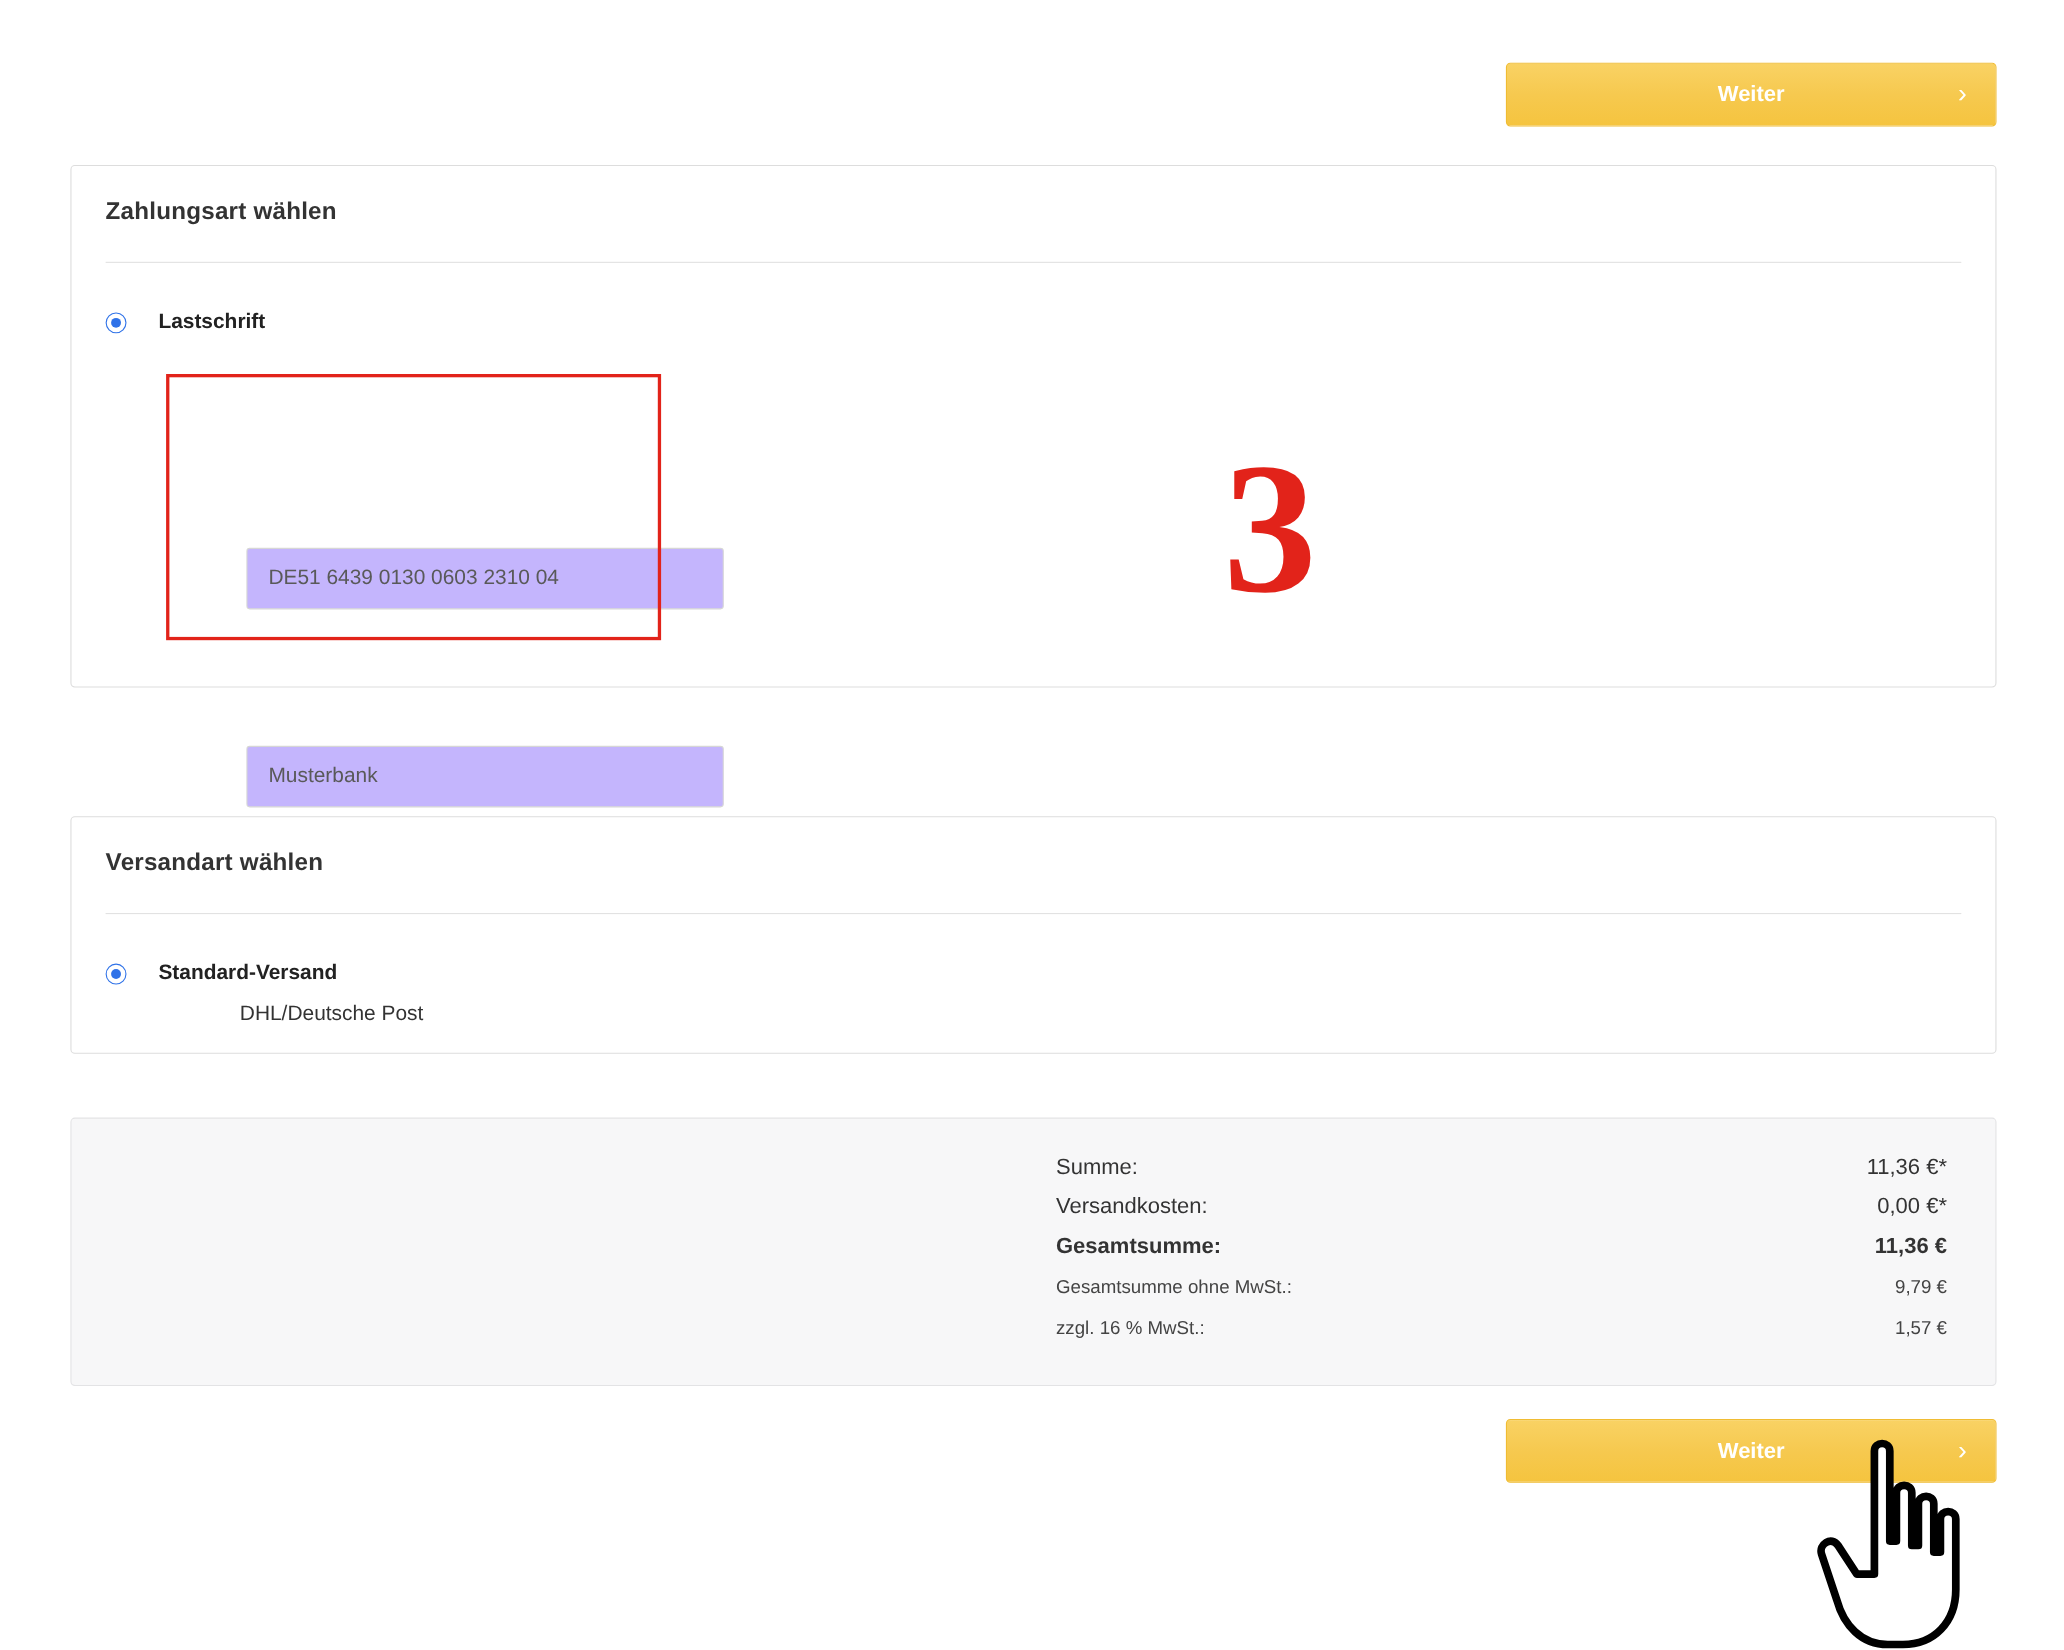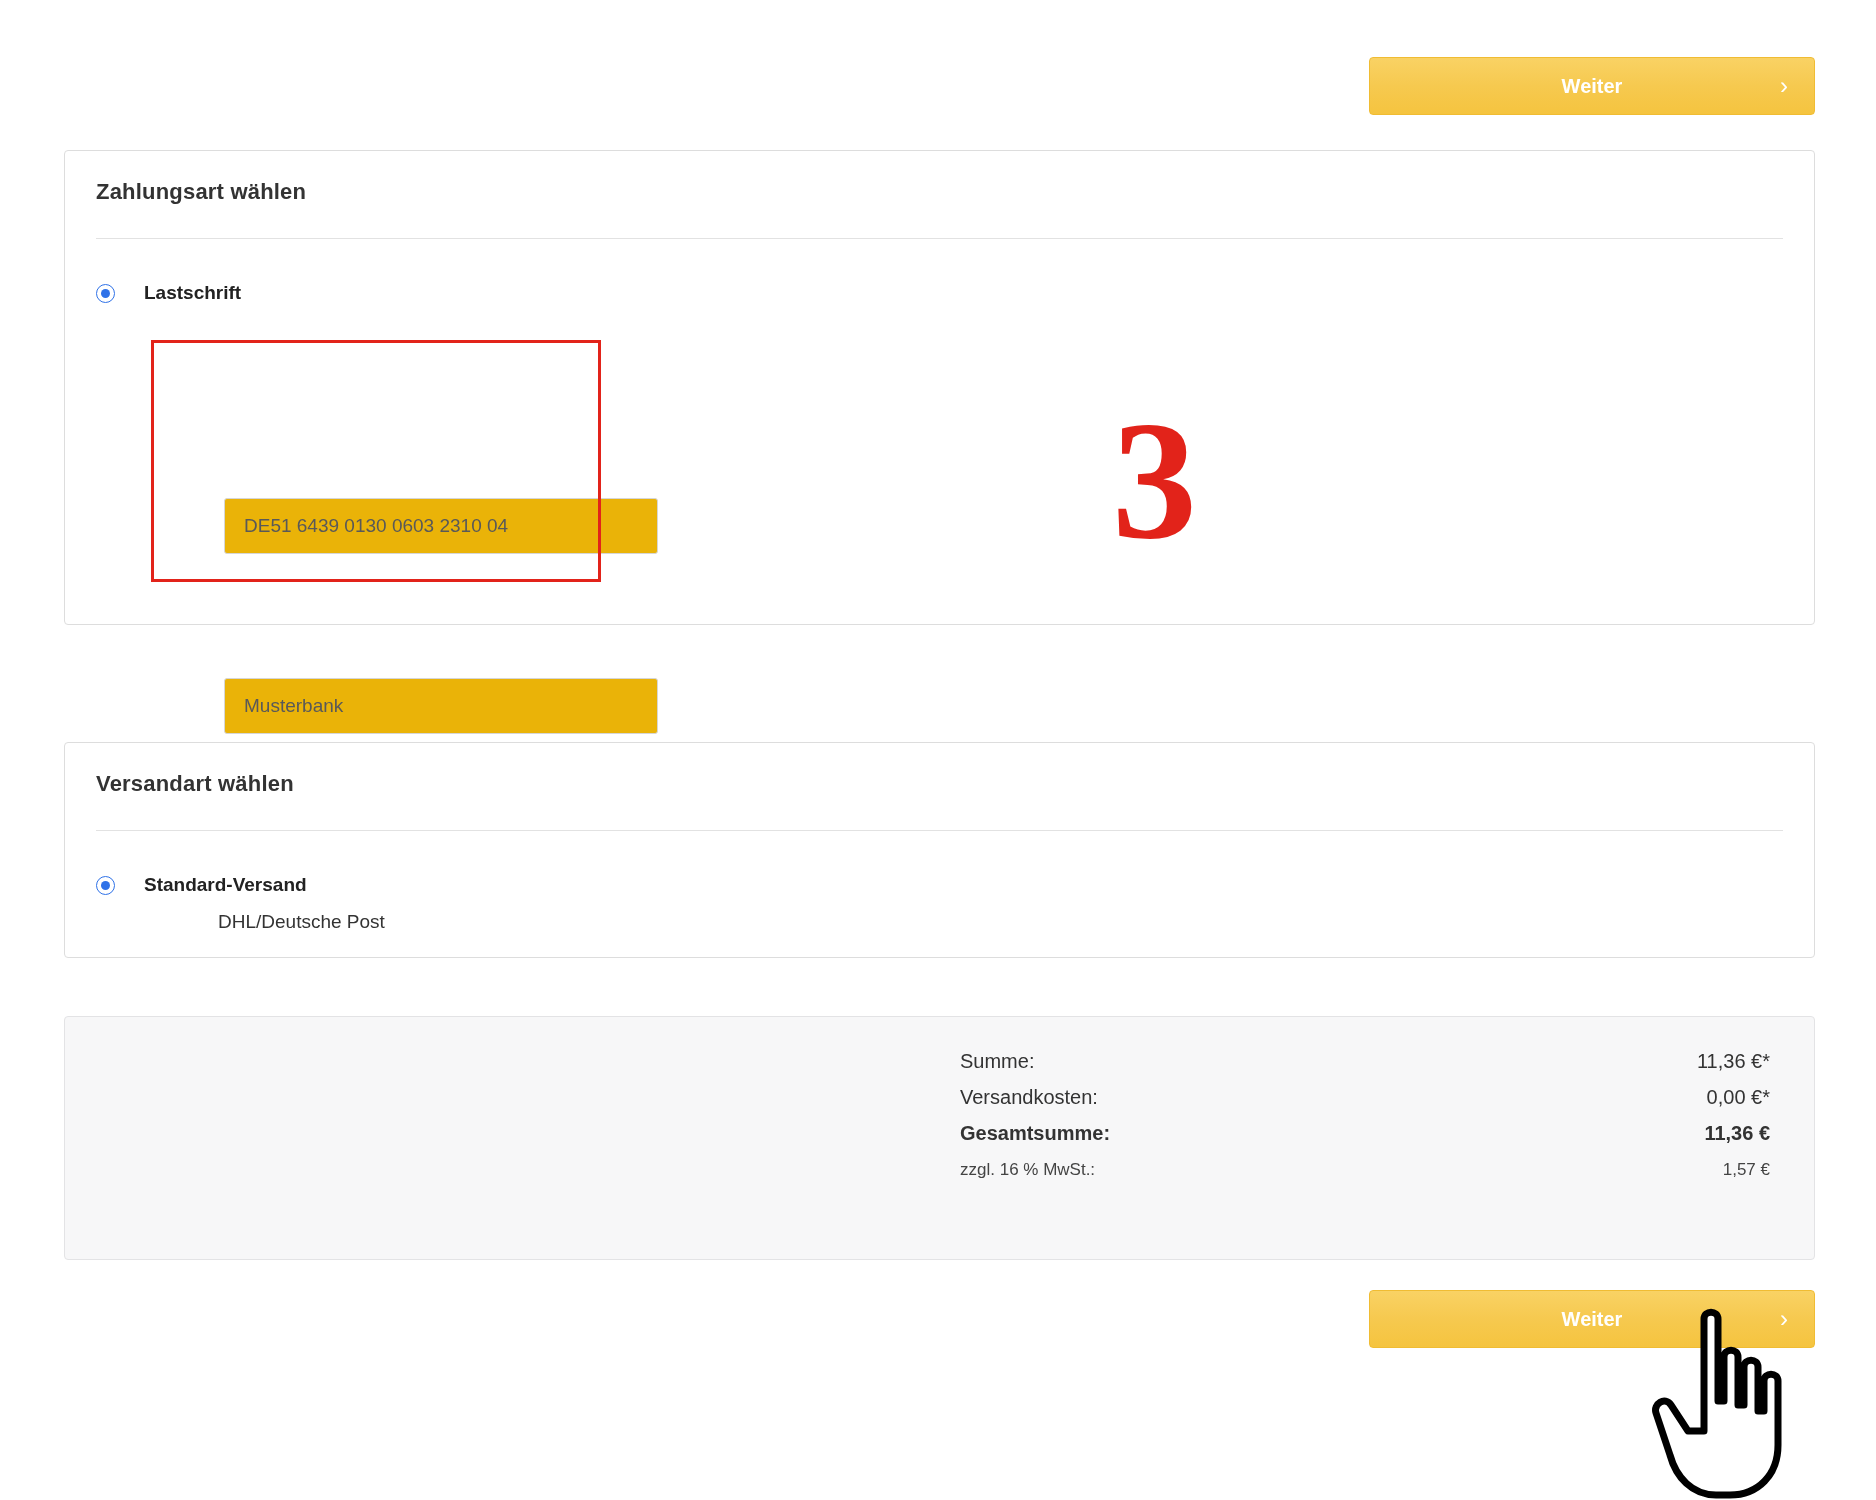--- a/index.html
+++ b/index.html
@@ -140,21 +140,21 @@
     color: #333333;
     line-height: 26px;
   }
 
   
   .field {
     position: absolute;
     left: 159px;
     width: 434px;
     height: 56px;
-    background: #eab308;
+    background: #c4b5fd;
     border: 1px solid #d6d6d6;
     border-radius: 3px;
     box-sizing: border-box;
     display: flex;
     align-items: center;
     padding-left: 19px;
     font-size: 19px;
     color: #595959;
   }
   .highlight-box {
@@ -313,20 +313,24 @@
       </div>
       <div class="totals-row">
         <span>Versandkosten:</span>
         <span>0,00 €*</span>
       </div>
       <div class="totals-row bold">
         <span>Gesamtsumme:</span>
         <span>11,36 €</span>
       </div>
       <div class="totals-row small">
+        <span>Gesamtsumme ohne MwSt.:</span>
+        <span>9,79 €</span>
+      </div>
+      <div class="totals-row small">
         <span>zzgl. 16 % MwSt.:</span>
         <span>1,57 €</span>
       </div>
     </div>
   </div>
 
   <div id="btn-weiter-bottom" class="btn-weiter">
     <span>Weiter</span>
     <span class="chevron">›</span>
   </div>

